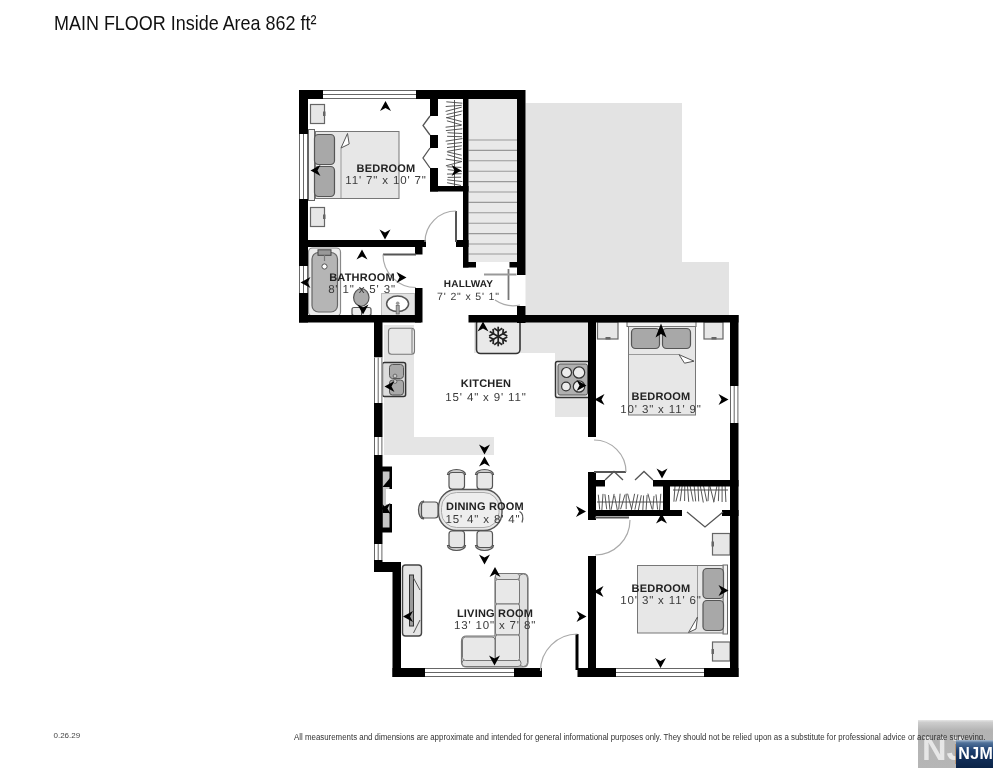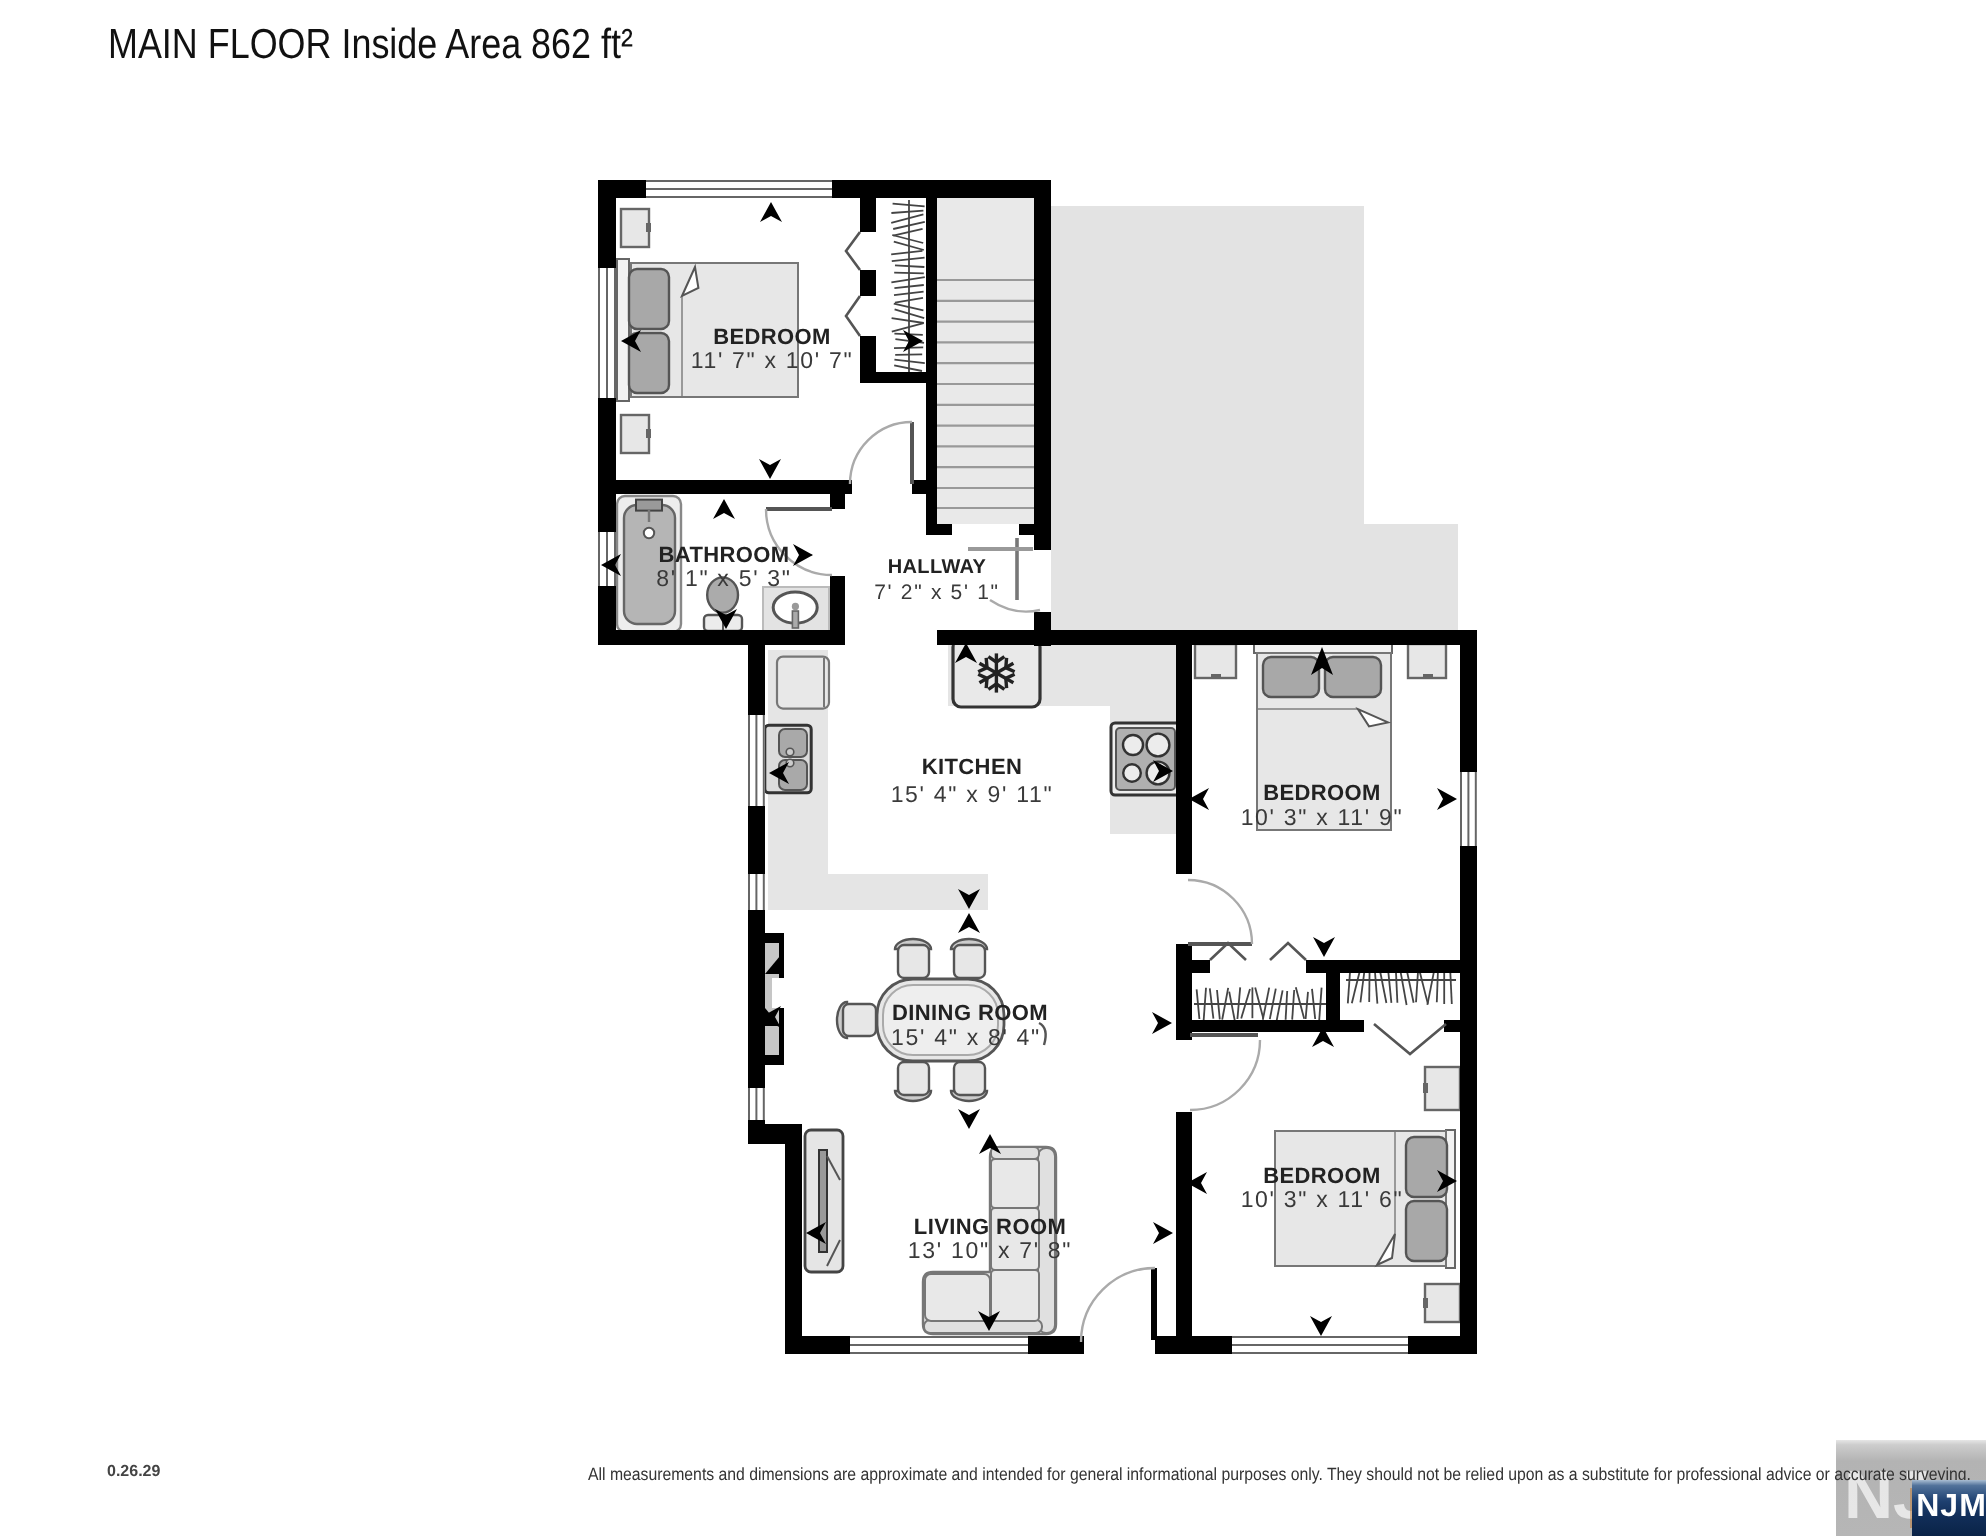--- a/index.html
+++ b/index.html
@@ -1,19 +1,19 @@
 <!DOCTYPE html>
 <html><head>
 <meta charset="utf-8">
 <style>
   html,body{margin:0;padding:0;background:#fff;width:993px;height:768px;overflow:hidden;}
   *{font-family:"Liberation Sans", sans-serif;}
   #page{position:relative;width:993px;height:768px;transform:translateZ(0);will-change:transform;margin-left:24px;}
   #title{position:absolute;left:30px;top:11px;font-size:21px;color:#111;transform:scaleX(.855);transform-origin:0 0;}
-  #fnum{position:absolute;left:29.5px;top:730.5px;font-size:8px;font-weight:bold;color:#444;}
+  #fnum{position:absolute;left:29.5px;top:730.5px;font-size:8px;font-weight:normal;color:#444;}
   #disc{position:absolute;left:270px;top:731.8px;font-size:8.9px;color:#333;z-index:3;transform:scaleX(.888);transform-origin:0 0;white-space:nowrap;}
   #gbox{z-index:2;position:absolute;left:894px;top:720px;width:99px;height:48px;background:linear-gradient(180deg,#e6e6e6 0%,#cdcdcd 5%,#b3b3b3 22%,#b6b6b6 100%);overflow:hidden;}
   #gbox .nj{position:absolute;left:4px;top:9px;font-size:34px;font-weight:bold;color:#fff;opacity:.68;letter-spacing:0px;}
   #bbox{z-index:4;position:absolute;left:932px;top:740px;width:61px;height:28px;background:linear-gradient(180deg,#a9bdd2 0%,#51729a 10%,#1e4070 38%,#122f5a 62%,#0a2347 100%);display:flex;align-items:center;justify-content:center;}
   #bbox span{color:#fff;font-weight:bold;font-size:16px;letter-spacing:.5px;}
   svg{position:absolute;left:0;top:0;}
   text{fill:#222;}
   .rn{font-size:11px;font-weight:bold;letter-spacing:.2px;}
   .rd{font-size:11.5px;fill:#3a3a3a;letter-spacing:.85px;}
 </style>

